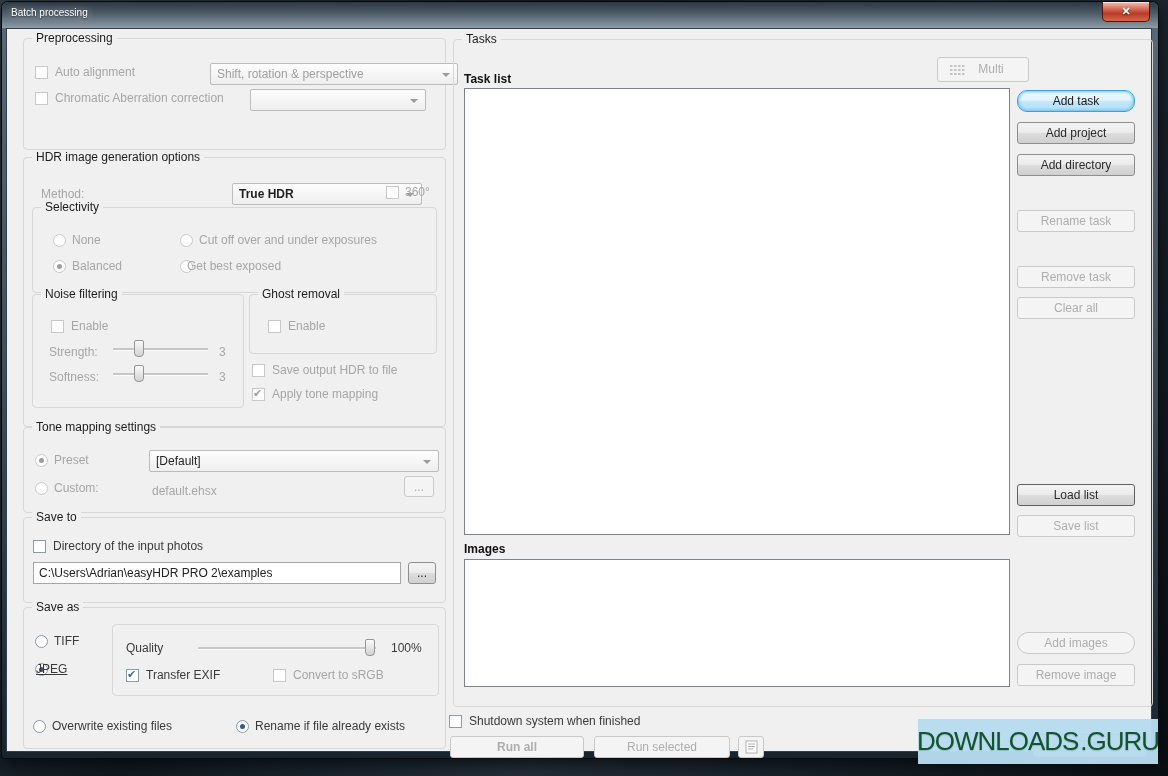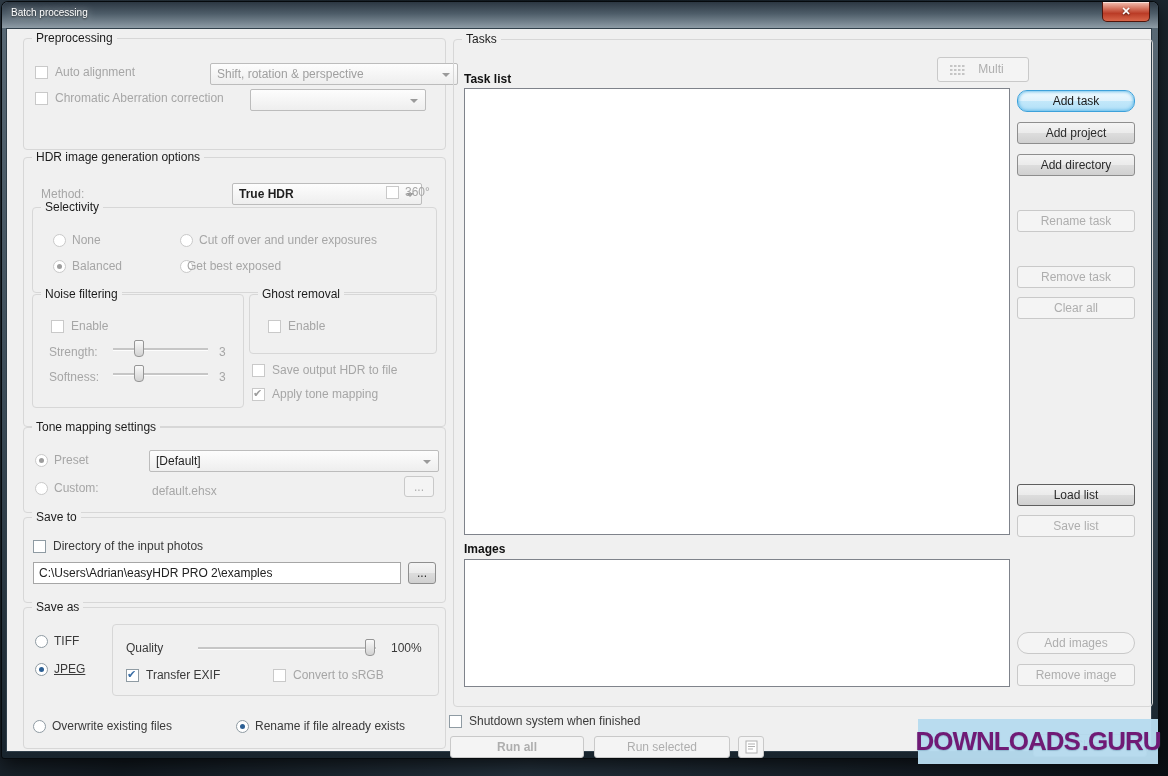--- a/index.html
+++ b/index.html
@@ -55,21 +55,21 @@
   .listbox{position:absolute;background:#fff;border:1px solid #7f838b;box-sizing:border-box;}
   .slider{position:absolute;height:20px;}
   .slider .track{position:absolute;left:0;right:0;top:9px;height:2px;background:#c6c6c6;border-bottom:1px solid #fdfdfd;}
   .slider .thumb{position:absolute;top:1px;width:10px;height:17px;
        background:linear-gradient(180deg,#fafafa,#d2d2d2);border:1px solid #969696;
        border-radius:2px 2px 4px 4px;box-sizing:border-box;}
   .iconbox{position:absolute;}
   
   #wm{position:absolute;left:918px;top:719px;width:240px;height:45px;background:rgba(183,219,238,.97);
       display:flex;align-items:center;justify-content:center;z-index:50;}
-  #wm .wt{font-size:26px;font-weight:bold;color:#701a75;letter-spacing:-1px;text-shadow:0 1px 1px rgba(120,160,185,.6);}
+  #wm .wt{font-size:26px;font-weight:normal;color:#14532d;letter-spacing:-1px;text-shadow:0 1px 1px rgba(120,160,185,.6);}
 </style>
 </head>
 <body>
 
 <div id="stage">
   <div id="win">
     <div id="titlebar">
       <span class="cap">Batch processing</span>
       <div id="closebox">
         <span>✕</span>
@@ -169,21 +169,21 @@
         <div class="btn" style="left:384px;top:44px;width:28px;height:22px;">
           <span class="bt">...</span>
         </div>
       </div>
 
       <div class="gb" style="left:16px;top:578px;width:421px;height:140px;">
         <span class="gt">Save as</span>
         <span class="rb" style="left:11px;top:27px;"></span>
         <span class="lbl" style="left:30px;top:26px;">TIFF</span>
         <span class="rb sel" style="left:11px;top:55px;"></span>
-        <span class="lbl" style="left:30px;top:54px;text-decoration:underline;">JPEG</span>
+        <span class="lbl" style="left:12px;top:54px;text-decoration:underline;">JPEG</span>
 
         <div class="gb" style="left:88px;top:16px;width:325px;height:70px;">
           <span class="lbl" style="left:13px;top:16px;">Quality</span>
           <div class="slider" style="left:85px;top:13px;width:178px;">
             <span class="track"></span>
             <span class="thumb" style="left:calc(100% - 11px);"></span>
           </div>
           <span class="lbl" style="left:278px;top:16px;">100%</span>
           <span class="cb chk" style="left:13px;top:44px;"></span>
           <span class="lbl" style="left:33px;top:43px;">Transfer EXIF</span>

